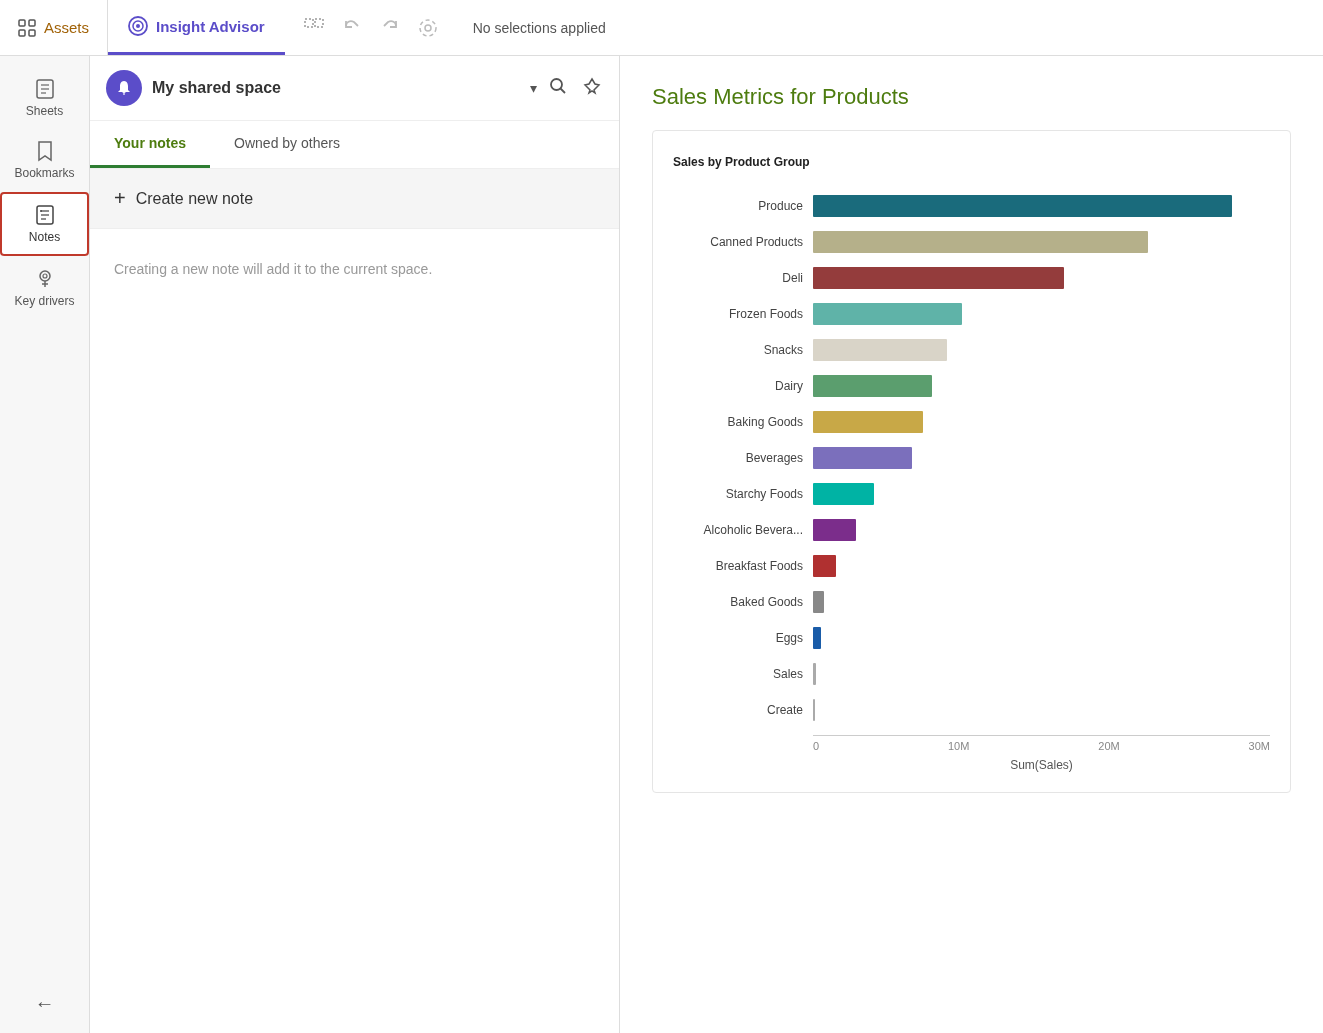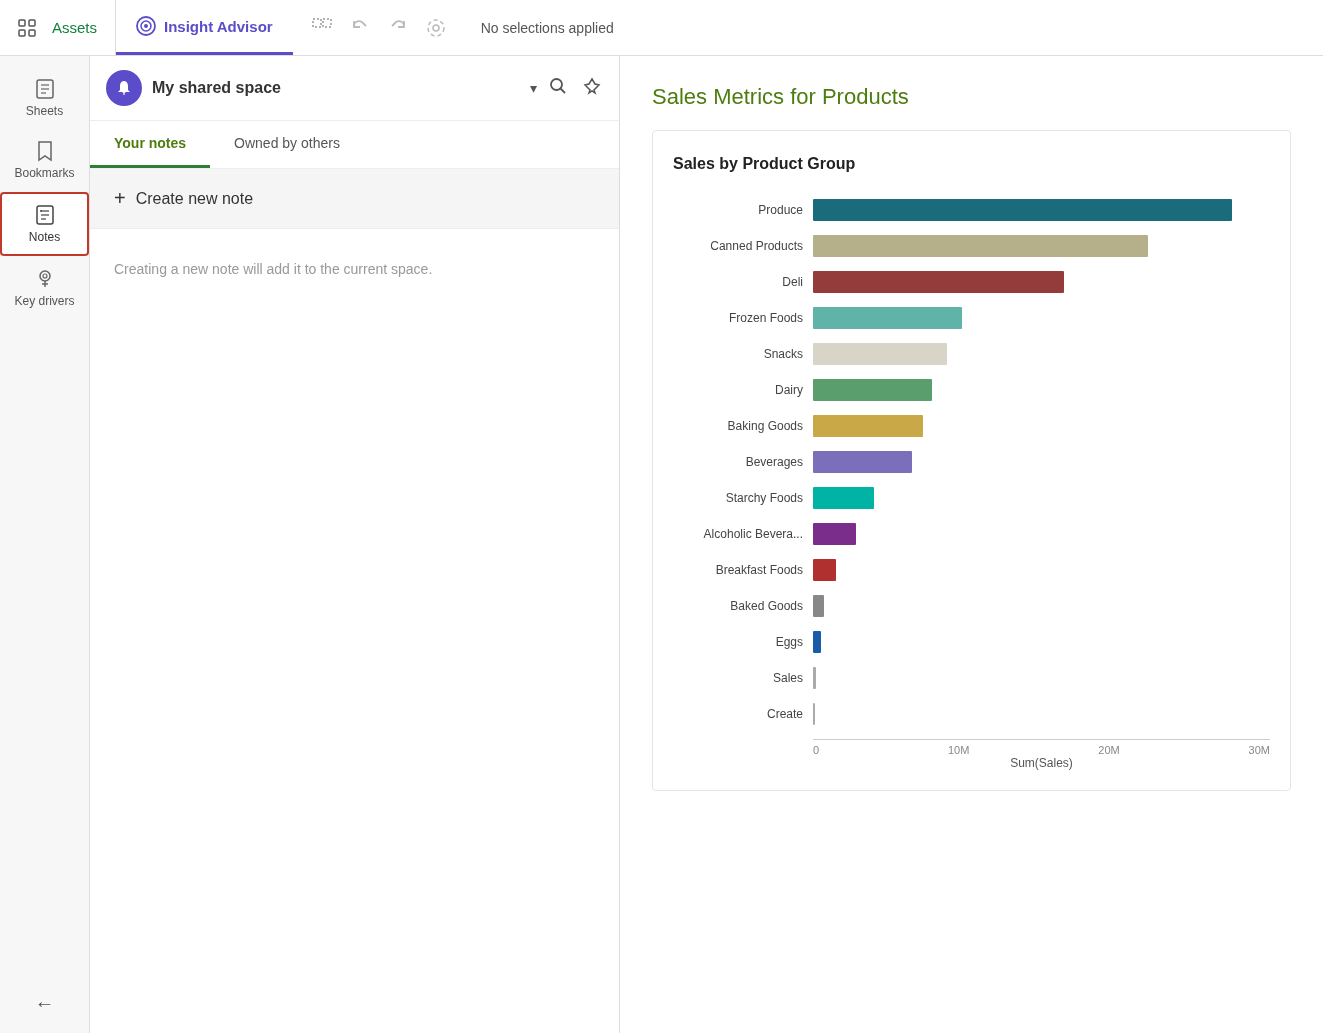--- a/index.html
+++ b/index.html
@@ -10,27 +10,27 @@
       display: flex;
       align-items: center;
       height: 56px;
       border-bottom: 1px solid #ddd;
       background: #fff;
       flex-shrink: 0;
     }
     .topbar-assets {
       display: flex;
       align-items: center;
-      gap: 16px;
+      gap: 8px;
       padding: 0 18px;
       height: 100%;
       border-right: 1px solid #ddd;
       cursor: pointer;
       font-size: 15px;
-      color: #15803d;
+      color: #a16207;
     }
     .topbar-insight {
       display: flex;
       align-items: center;
       gap: 8px;
       padding: 0 20px;
       height: 100%;
       border-bottom: 3px solid #5b4dc9;
       cursor: pointer;
       font-size: 15px;
@@ -221,21 +221,21 @@
       font-weight: 400;
       margin-bottom: 20px;
     }
     .chart-container {
       background: #fff;
       border: 1px solid #e5e5e5;
       border-radius: 4px;
       padding: 24px 20px 20px 20px;
     }
     .chart-title {
-      font-size: 16px;
+      font-size: 12px;
       font-weight: 700;
       color: #222;
       margin-bottom: 20px;
     }
     .bar-chart {
       display: flex;
       flex-direction: column;
       gap: 0;
     }
     .bar-row {
@@ -275,21 +275,21 @@
       display: flex;
       justify-content: space-between;
       font-size: 11px;
       color: #888;
       padding-top: 4px;
     }
     .axis-label {
       text-align: center;
       font-size: 12px;
       color: #555;
-      margin-top: 0;
+      margin-top: 6px;
       padding-left: 140px;
     }
 
     
     .chart-area::-webkit-scrollbar { width: 6px; }
     .chart-area::-webkit-scrollbar-thumb { background: #ccc; border-radius: 3px; }
   </style>
 </head>
 <body>
 

